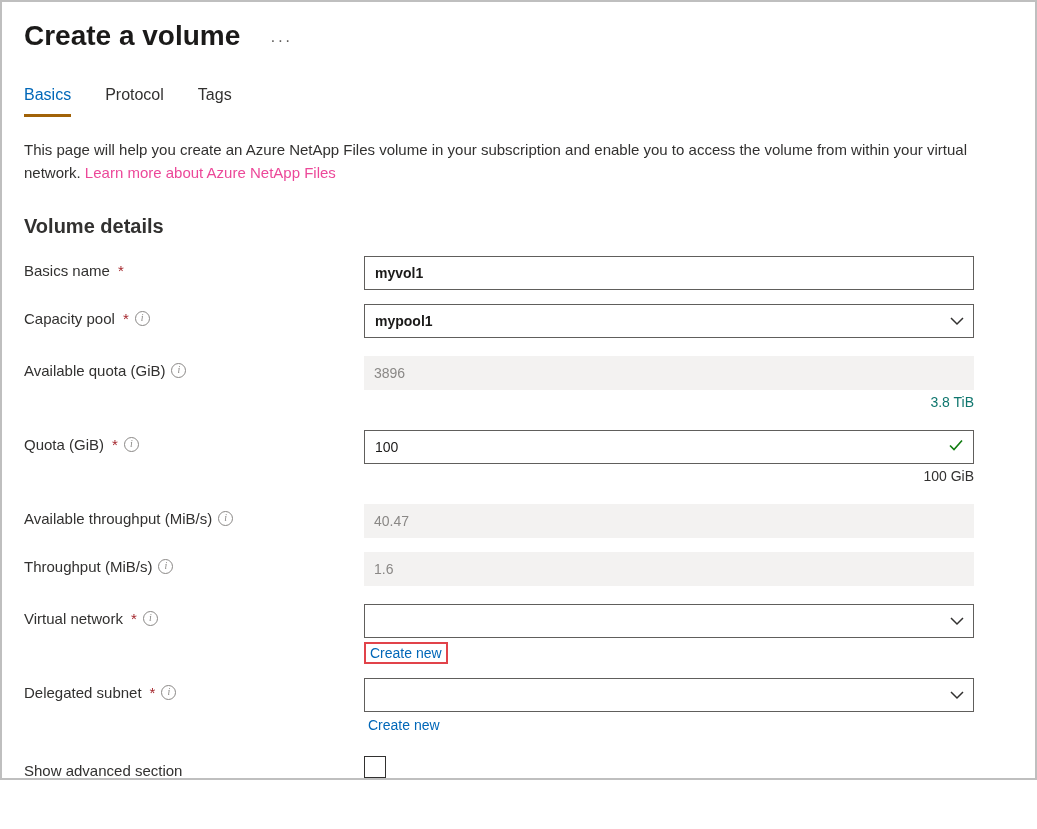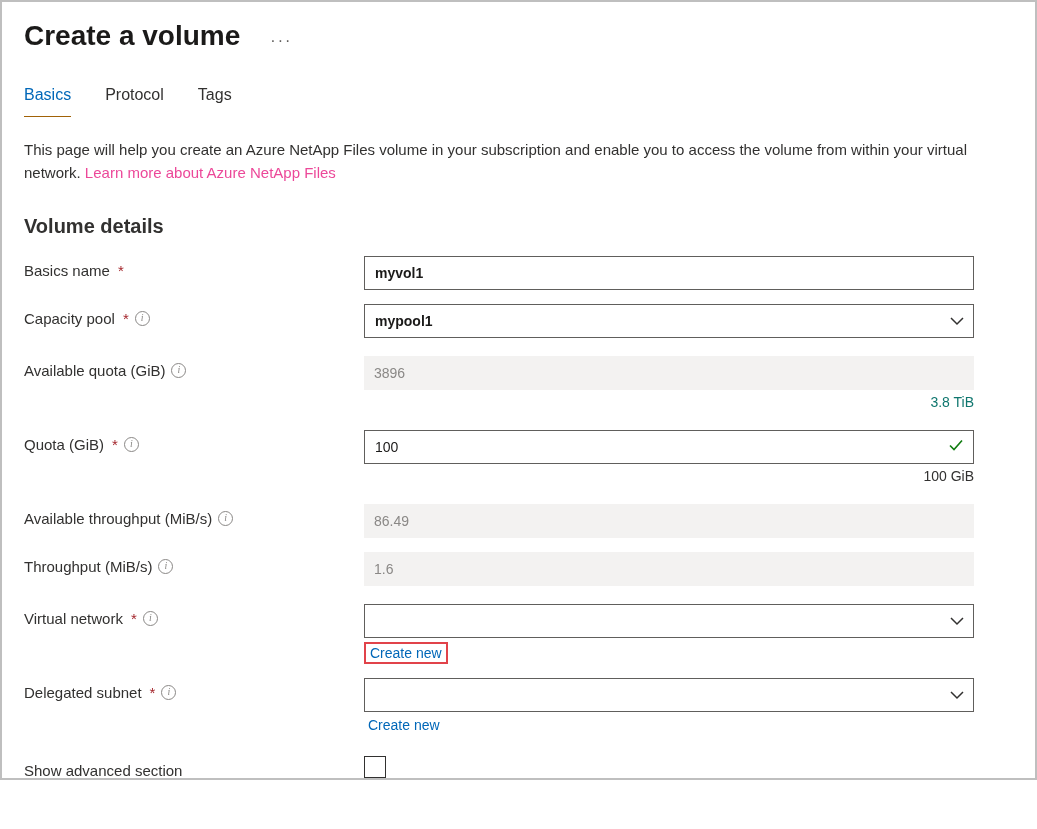--- a/index.html
+++ b/index.html
@@ -35,21 +35,21 @@
   }
   .tab {
     font-size: 16px;
     color: #323130;
     padding: 6px 0 10px 0;
     cursor: pointer;
     border-bottom: 3px solid transparent;
   }
   .tab.active {
     color: #0067b8;
-    border-bottom: 1px solid #a16207;
+    border-bottom: 3px solid #a16207;
     font-weight: 400;
   }
   .intro { font-size: 15px; line-height: 1.55; color: #323130; max-width: 980px; }
   .intro a { color: #ec4899; text-decoration: none; }
   .section-head {
     font-weight: 600;
     font-size: 20px;
     margin-top: 30px;
     margin-bottom: 18px;
   }
@@ -230,21 +230,21 @@
       <div class="sub-right dark">100 GiB</div>
     </div>
   </div>
 
   <div class="row" style="margin-top:20px;">
     <div class="label-col">
       <span>Available throughput (MiB/s)</span>
       <span class="info-icon">i</span>
     </div>
     <div class="field-col">
-      <div class="readonly-box">86.49</div>
+      <div class="readonly-box">40.47</div>
     </div>
   </div>
 
   <div class="row">
     <div class="label-col">
       <span>Throughput (MiB/s)</span>
       <span class="info-icon">i</span>
     </div>
     <div class="field-col">
       <div class="readonly-box">1.6</div>

